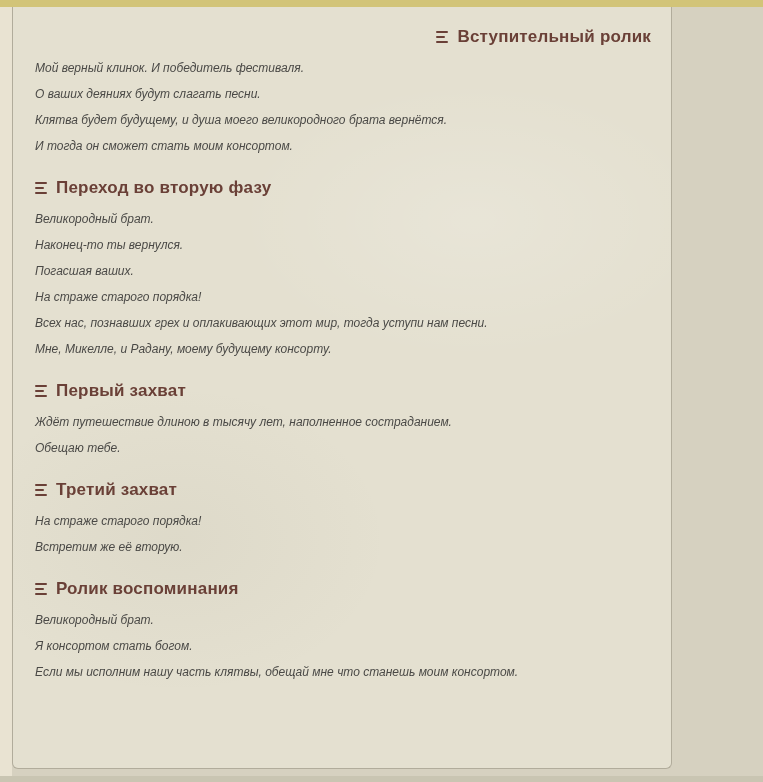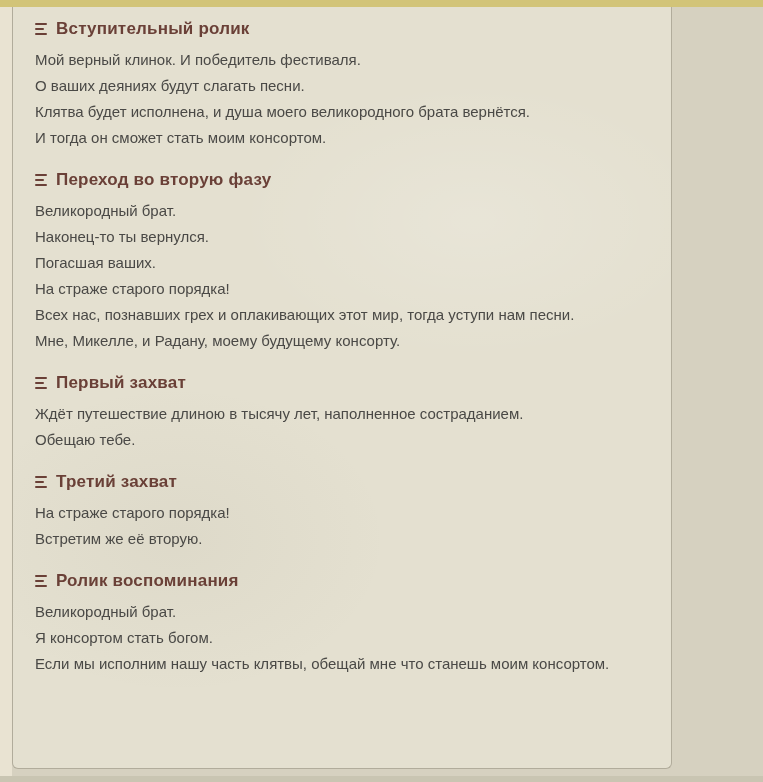--- a/index.html
+++ b/index.html
@@ -42,36 +42,36 @@
     border-top:none;
     border-radius:0 0 6px 6px;
     padding:8px 20px 4px 22px;
     overflow:hidden;
   }
   .section-heading{
     display:flex;align-items:center;gap:9px;
     margin:19px 0 8px 0;
     line-height:20px;
   }
-  .section:first-child .section-heading{margin-top:4px;}
+  .section:first-child .section-heading{margin-top:12px;justify-content:flex-end;}
   .toc-icon{
     display:inline-flex;flex-direction:column;justify-content:space-between;
     width:12px;height:12px;flex:0 0 auto;
     cursor:pointer;
   }
   .toc-icon span{display:block;height:2px;background:var(--heading);border-radius:1px;}
   .toc-icon span:nth-child(1){width:12px;}
   .toc-icon span:nth-child(2){width:9px;}
   .toc-icon span:nth-child(3){width:12px;}
   .section-title{
     font-size:17px;font-weight:bold;color:var(--heading);
     letter-spacing:0.2px;
   }
   .line{
-    font-size:15px;color:var(--body);
+    font-size:12px;font-style:italic;color:var(--body);
     line-height:26px;
   }
 </style>
 </head>
 <body>
 
 <div class="top-strip"></div>
 <div class="left-strip"></div>
 
 <div class="content-card">
@@ -81,21 +81,21 @@
       <span class="toc-icon">
             <span></span>
             <span></span>
             <span></span>
           </span>
       <span class="section-title">Вступительный ролик</span>
     </h3>
     <div>
           <p class="line">Мой верный клинок. И победитель фестиваля.</p>
           <p class="line">О ваших деяниях будут слагать песни.</p>
-          <p class="line">Клятва будет исполнена, и душа моего великородного брата вернётся.</p>
+          <p class="line">Клятва будет будущему, и душа моего великородного брата вернётся.</p>
           <p class="line">И тогда он сможет стать моим консортом.</p>
         </div>
   </div>
 
   <div class="section">
     <h3 class="section-heading">
       <span class="toc-icon">
             <span></span>
             <span></span>
             <span></span>

